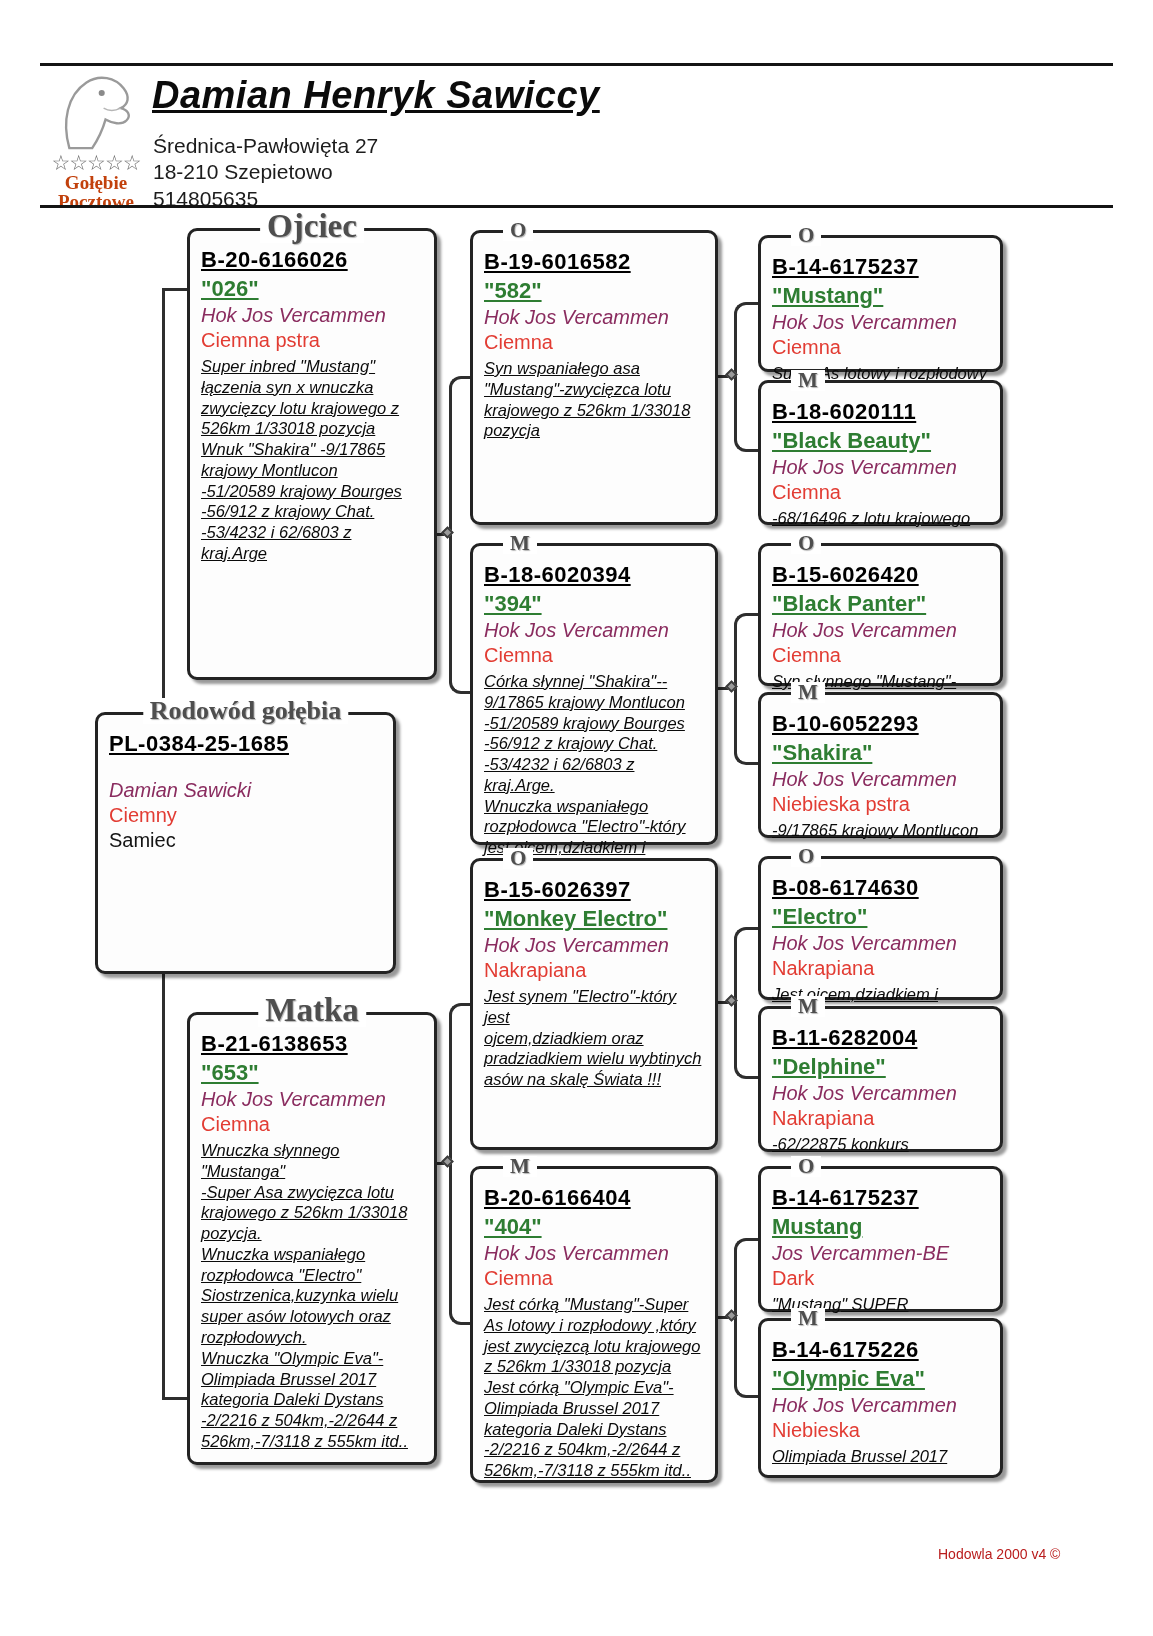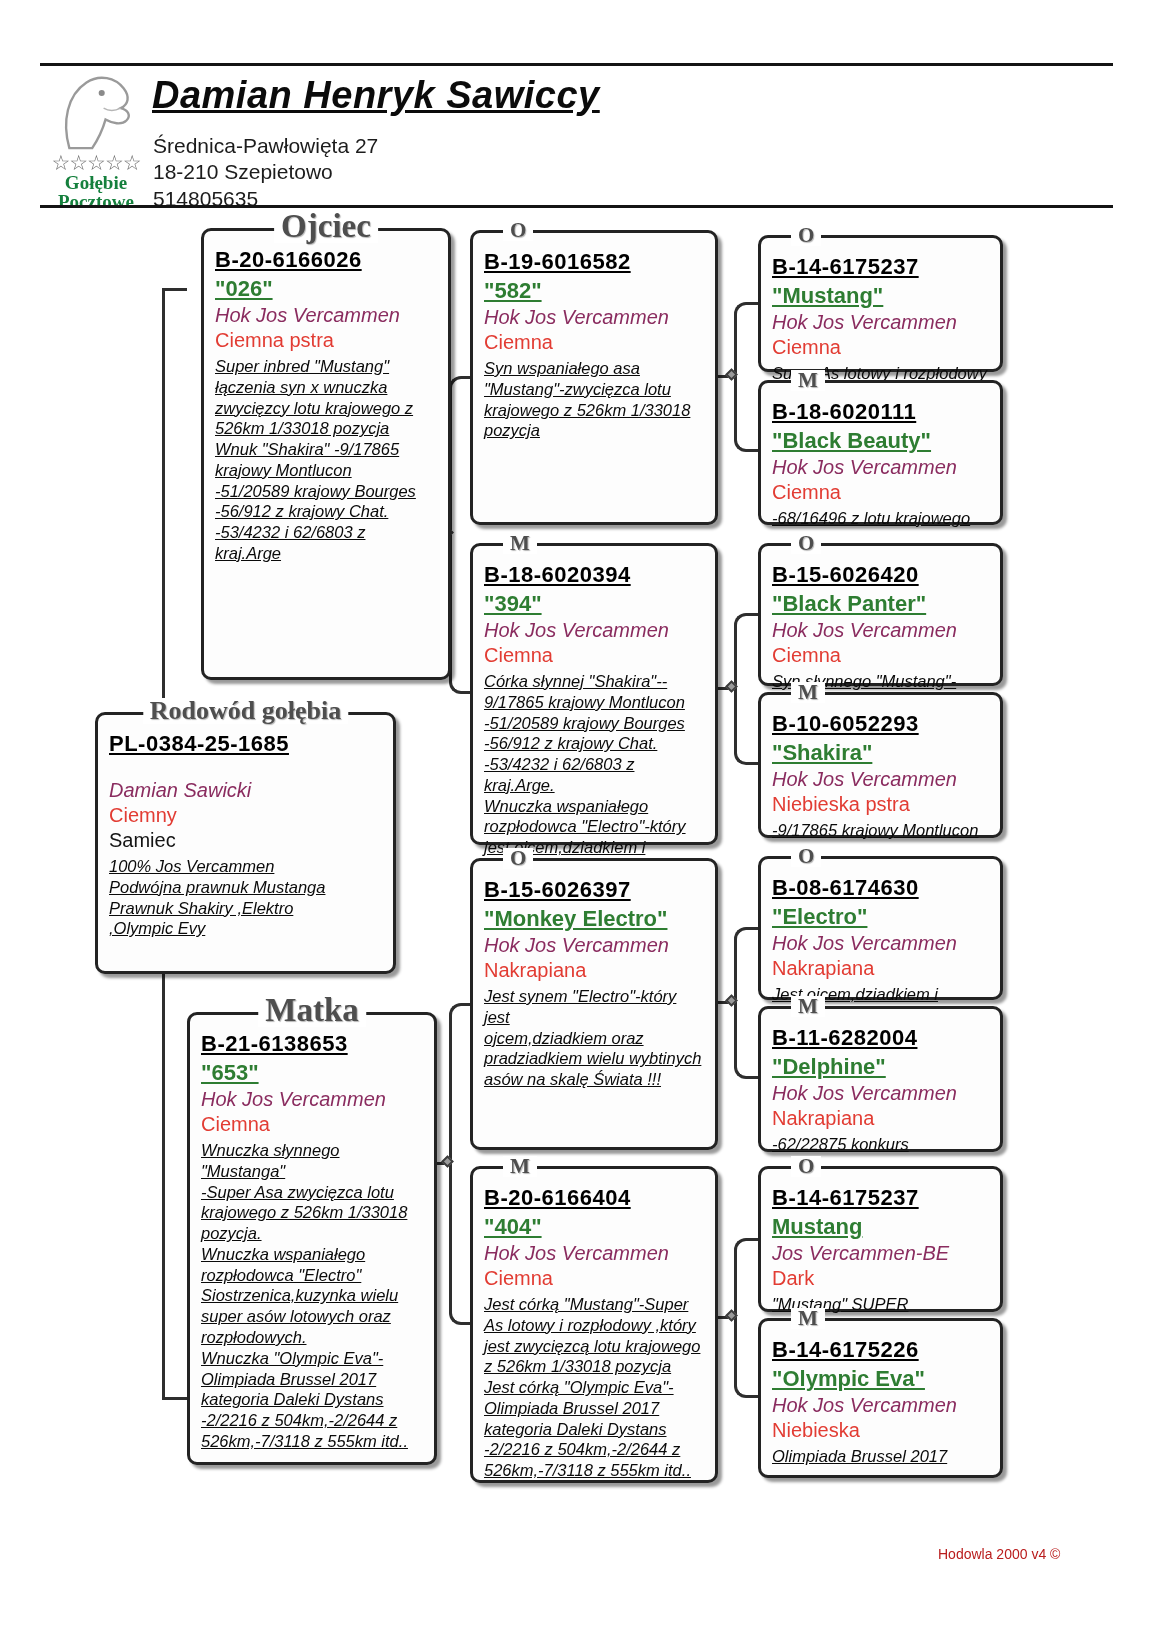--- a/index.html
+++ b/index.html
@@ -11,21 +11,21 @@
   .rule { position:absolute; height:0; border-top:3px solid #141414; }
 
   
   .title {
     position:absolute; left:152px; top:74px; font-size:38px; font-weight:bold;
     text-decoration:underline; color:#0b0b0b; letter-spacing:0.5px;font-style:italic;
   }
   .addr { position:absolute; left:153px; top:133px; font-size:21px; line-height:1.25; color:#1c1c1c; }
   .logo { position:absolute; left:42px; top:72px; width:108px; text-align:center; color:#6f6f6f; }
   .logo .stars { font-size:21px; letter-spacing:-1px; color:#6f6f6f; line-height:1; margin-top:-2px; }
-  .logo .logotext { font-family:"Liberation Serif", serif; font-weight:bold; font-size:19px; line-height:1.02; color:#15803d; }
+  .logo .logotext { font-family:"Liberation Serif", serif; font-weight:bold; font-size:19px; line-height:1.02; color:#c2410c; }
 
   
   .box {
     position:absolute; background:#fdfdfd; border:3px solid #232323; border-radius:10px;
     box-shadow:4px 4px 3px rgba(0,0,0,0.40); padding:16px 11px 6px 11px;
   }
   .box-label {
     position:absolute; top:-17px; background:#ffffff; padding:0 7px;
     font-family:"Liberation Serif", serif; font-weight:bold; color:#4e4e4e;
     text-shadow:1px 1px 1px #b5b5b5; line-height:1; white-space:nowrap;
@@ -108,27 +108,23 @@
 <div class="bracket" style="left:734px; top:1238px; width:24px; height:160px;"></div>
 <div class="hline" style="left:718px; top:1316px; width:16px;"></div>
 <div class="diamond" style="left:727px; top:1311px;"></div>
 
 <div class="box" style="left:95px; top:712px; width:301px; height:262px;">
   <div class="box-label lbl-mid">Rodowód gołębia</div>
   <div class="ring">PL-0384-25-1685</div>
   <div class="breeder gap">Damian Sawicki</div>
   <div class="colorline">Ciemny</div>
   <div class="sexline">Samiec</div>
-  <div class="desc">100% Jos Vercammen
-Podwójna prawnuk Mustanga
-Prawnuk Shakiry ,Elektro
-,Olympic Evy</div>
-</div>
-
-<div class="box" style="left:201px; top:228px; width:250px; height:452px;">
+</div>
+
+<div class="box" style="left:187px; top:228px; width:250px; height:452px;">
   <div class="box-label lbl-big">Ojciec</div>
   <div class="ring">B-20-6166026</div>
   <div class="name">"026"</div>
   <div class="breeder">Hok Jos Vercammen</div>
   <div class="colorline">Ciemna pstra</div>
   <div class="desc">Super inbred "Mustang"
 łączenia syn x wnuczka
 zwycięzcy lotu krajowego z
 526km 1/33018 pozycja
 Wnuk "Shakira" -9/17865

